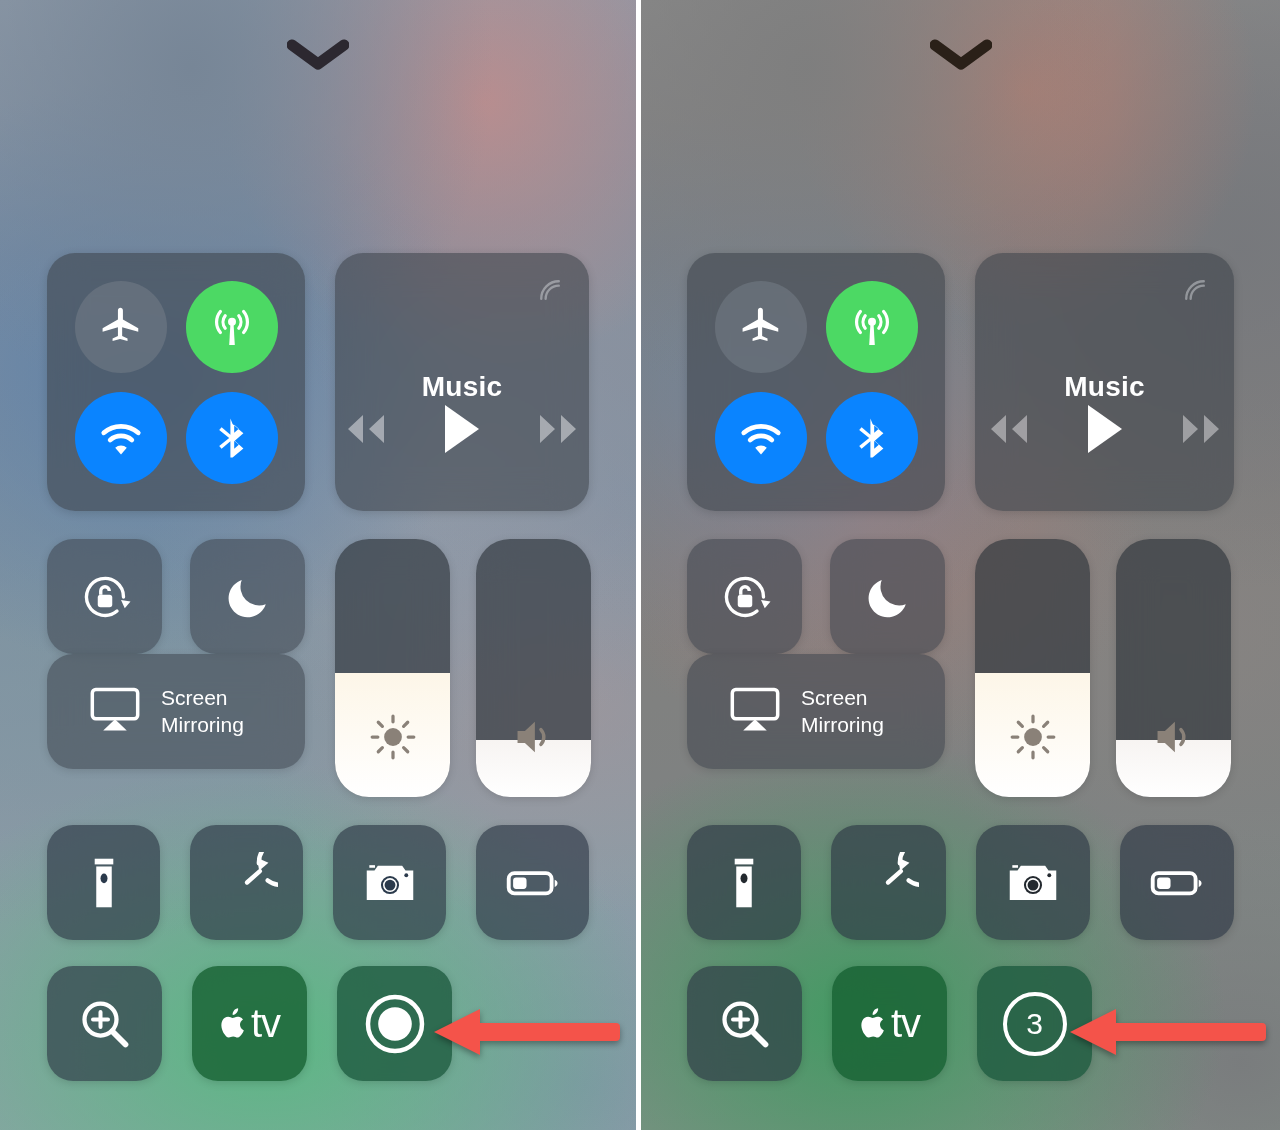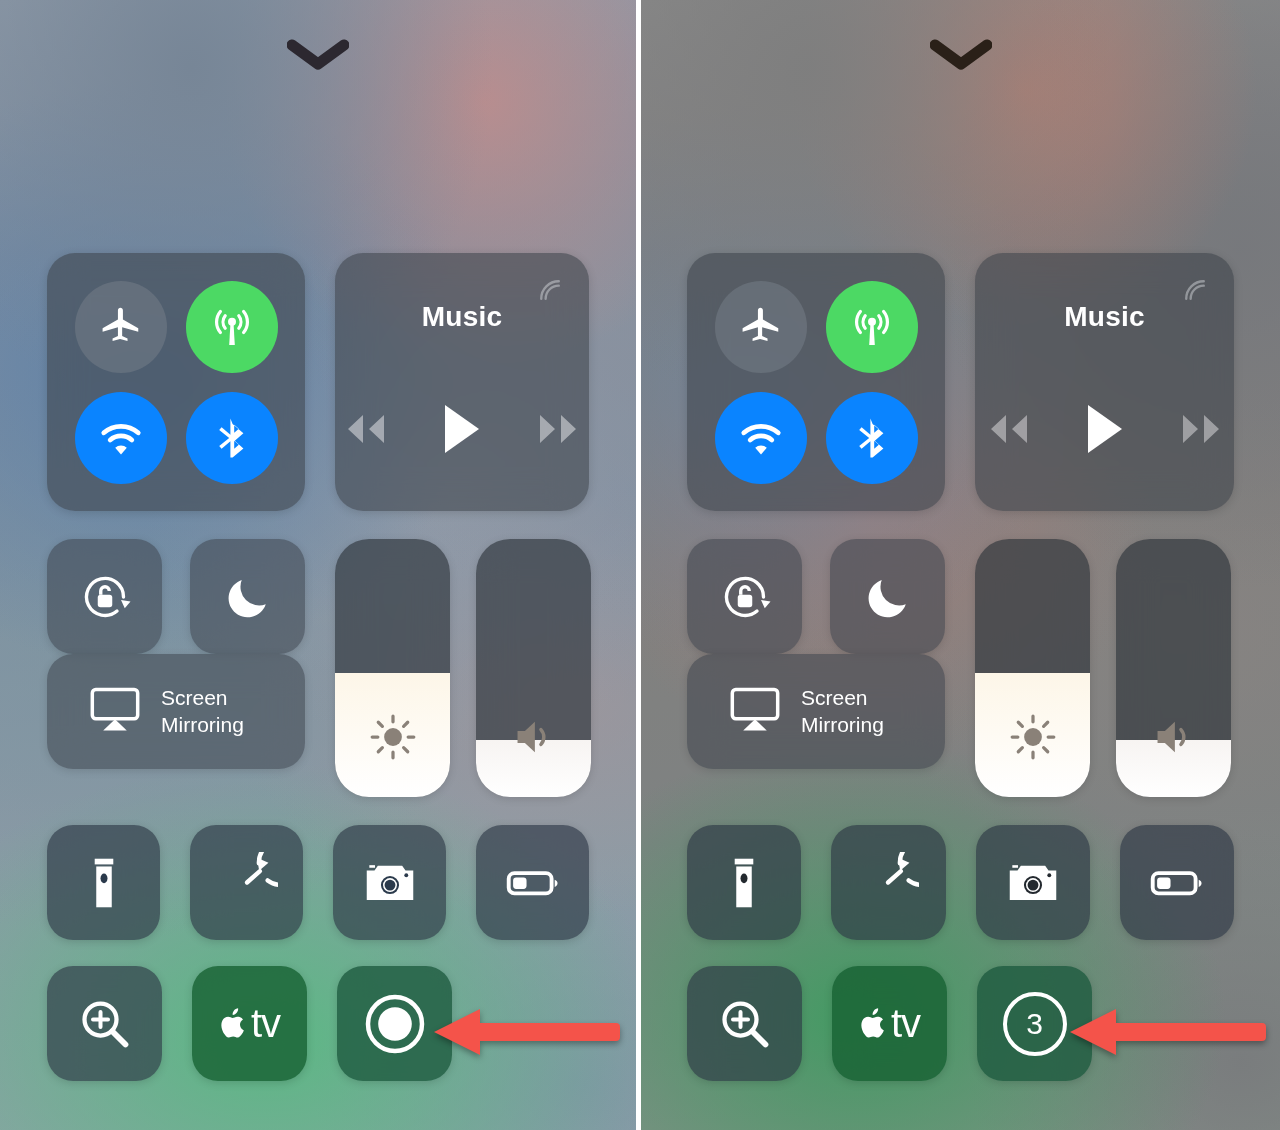--- a/index.html
+++ b/index.html
@@ -68,21 +68,21 @@
   .conn-card { width: 258px; height: 258px; display: grid;
     grid-template-columns: 1fr 1fr; grid-template-rows: 1fr 1fr;
     place-items: center; padding: 18px; }
   .toggle { width: 92px; height: 92px; border-radius: 50%;
     display: flex; align-items: center; justify-content: center; }
   .toggle.off   { background: rgba(120,128,138,.50); }
   .toggle.green { background: #4cd964; }
   .toggle.blue  { background: #0a84ff; }
 
   .music-card { flex: 1; height: 258px; display: flex; flex-direction: column;
-    align-items: center; justify-content: space-between; padding: 48px 0 52px; }
+    align-items: center; justify-content: flex-end; padding: 48px 0 52px; }
   .music-title { color: #fff; font-size: 28px; font-weight: 700; letter-spacing: .2px; }
   .music-ctrls { display: flex; align-items: center; gap: 52px; }
   .airplay-mini { position: absolute; top: 22px; right: 24px; opacity: .42; }
 
   .row2 { display: flex; gap: 30px; margin-top: 28px; }
   .left-group { width: 258px; display: flex; flex-direction: column; }
   .sq-pair { display: flex; gap: 28px; }
   .sq { width: 115px; height: 115px; border-radius: 26px;
     background: rgba(58,64,72,.52); backdrop-filter: blur(18px);
     display: flex; align-items: center; justify-content: center;

